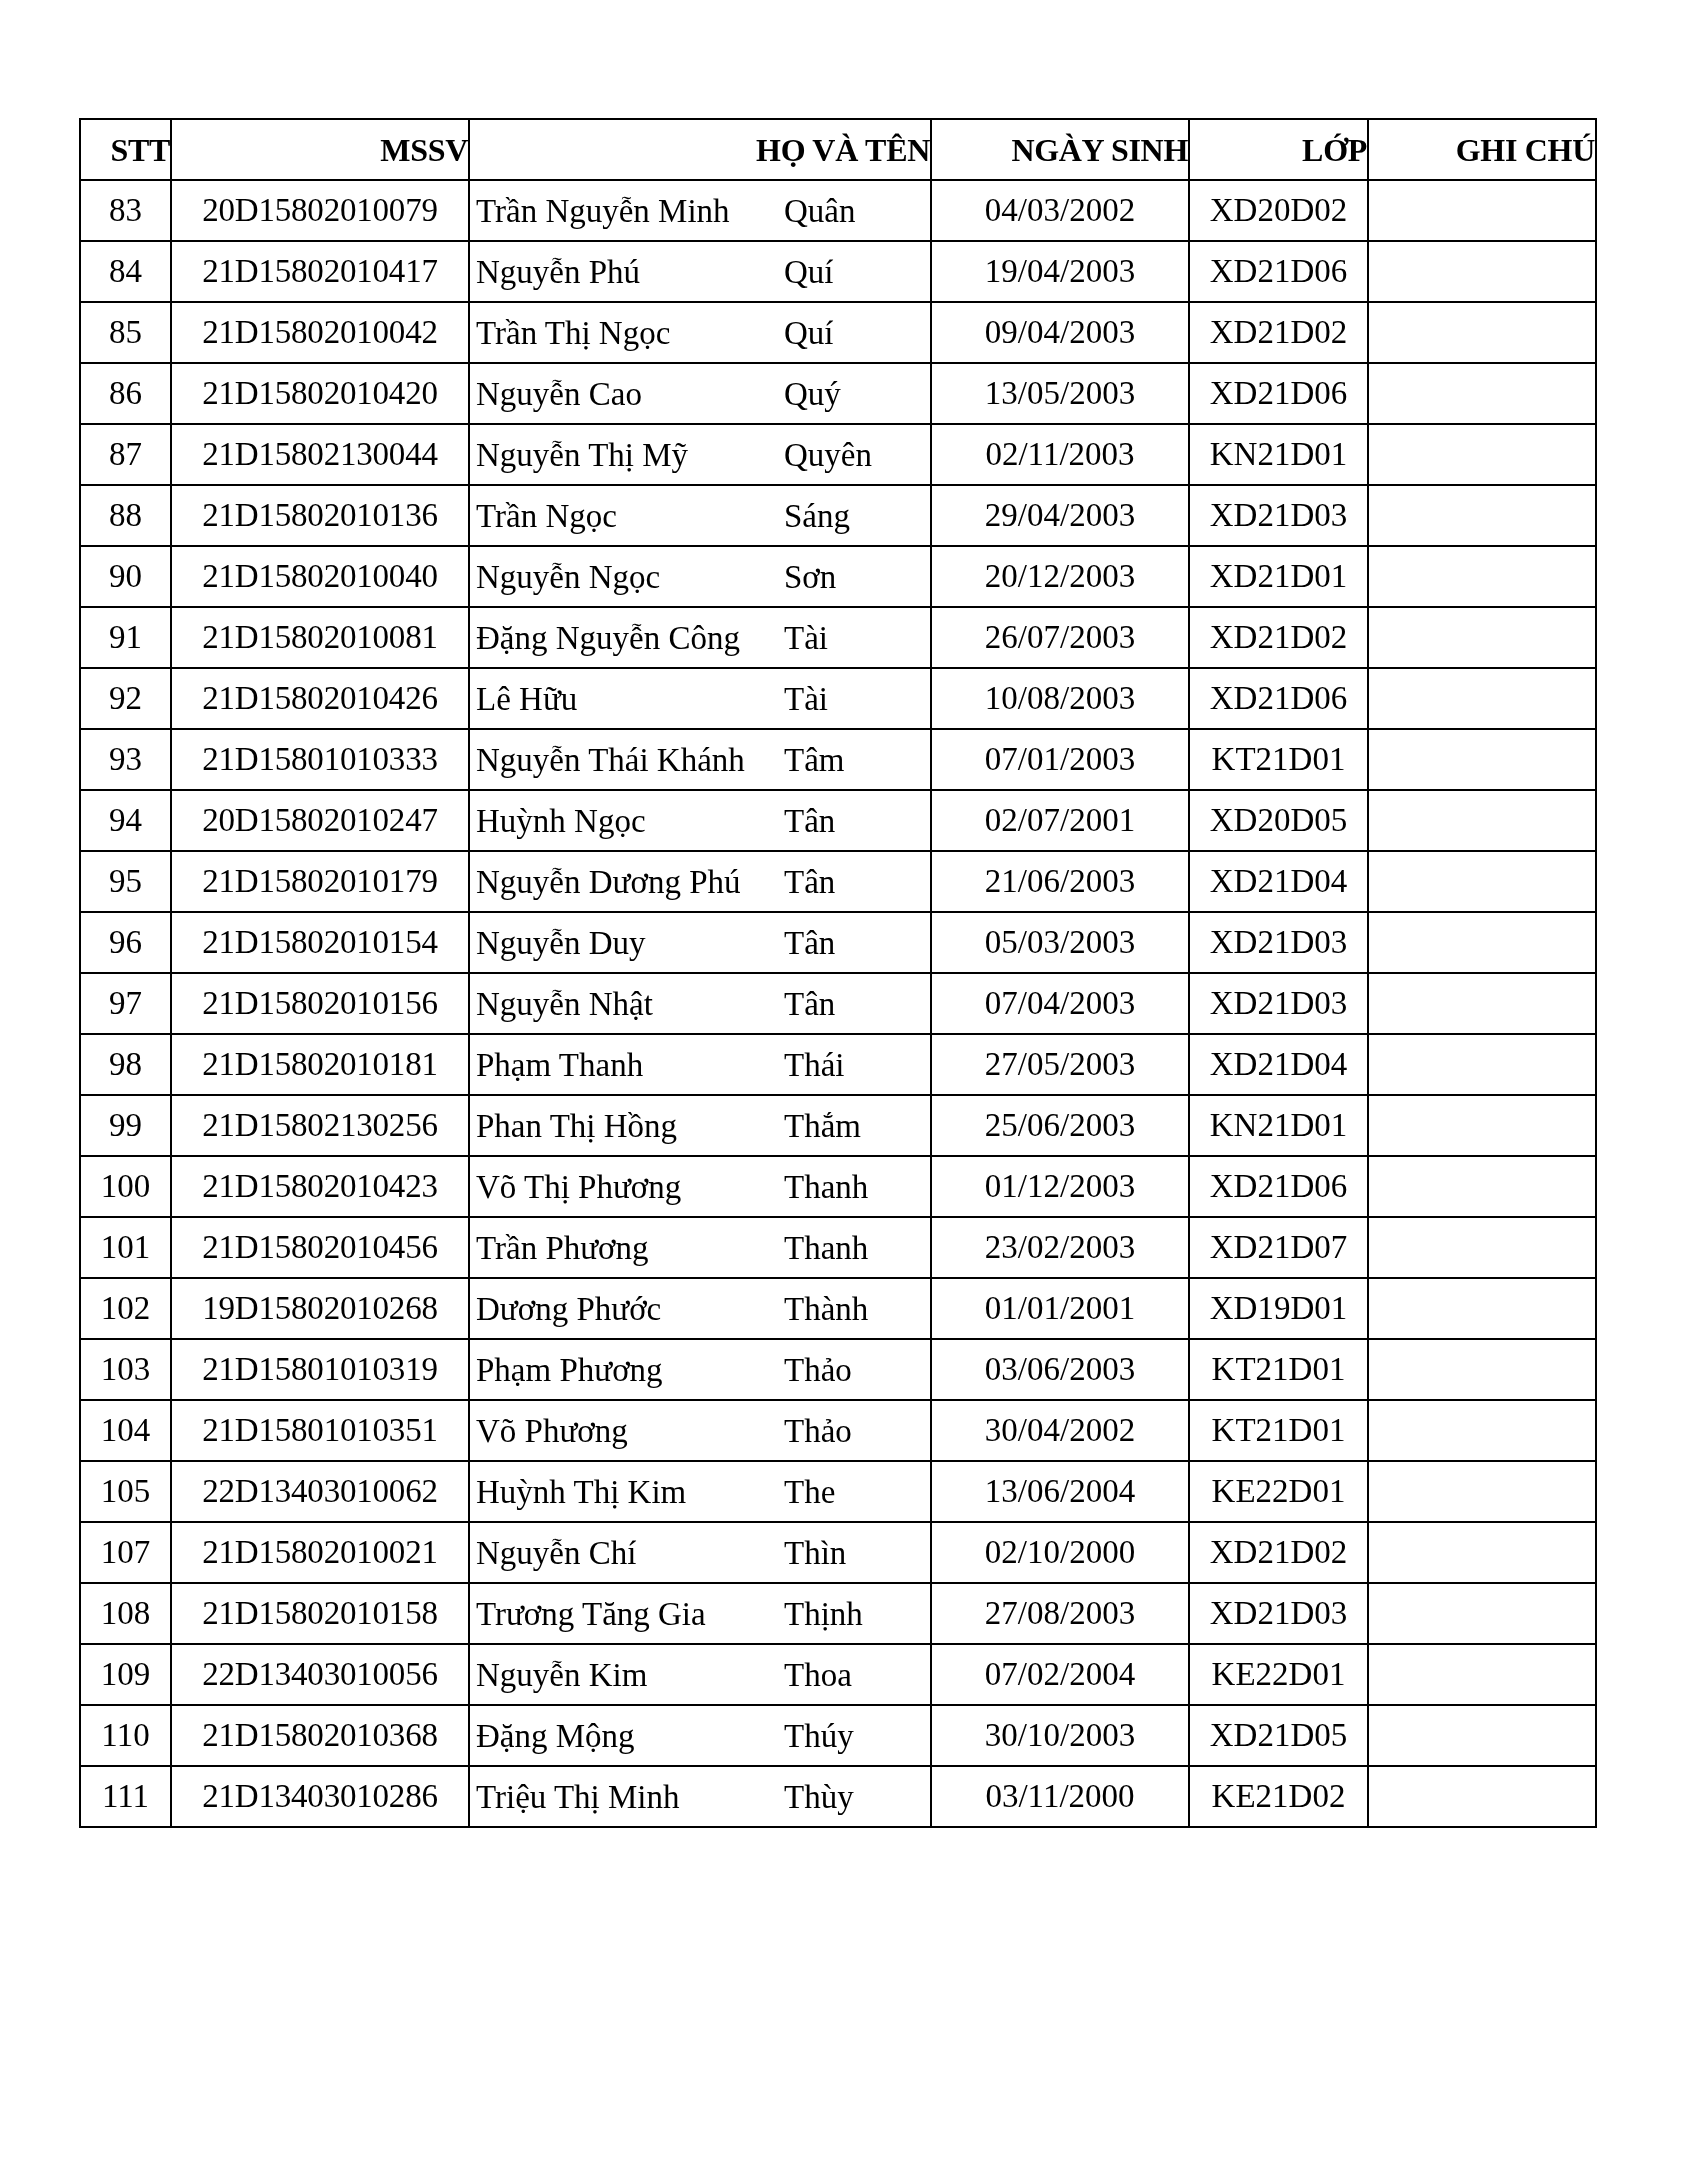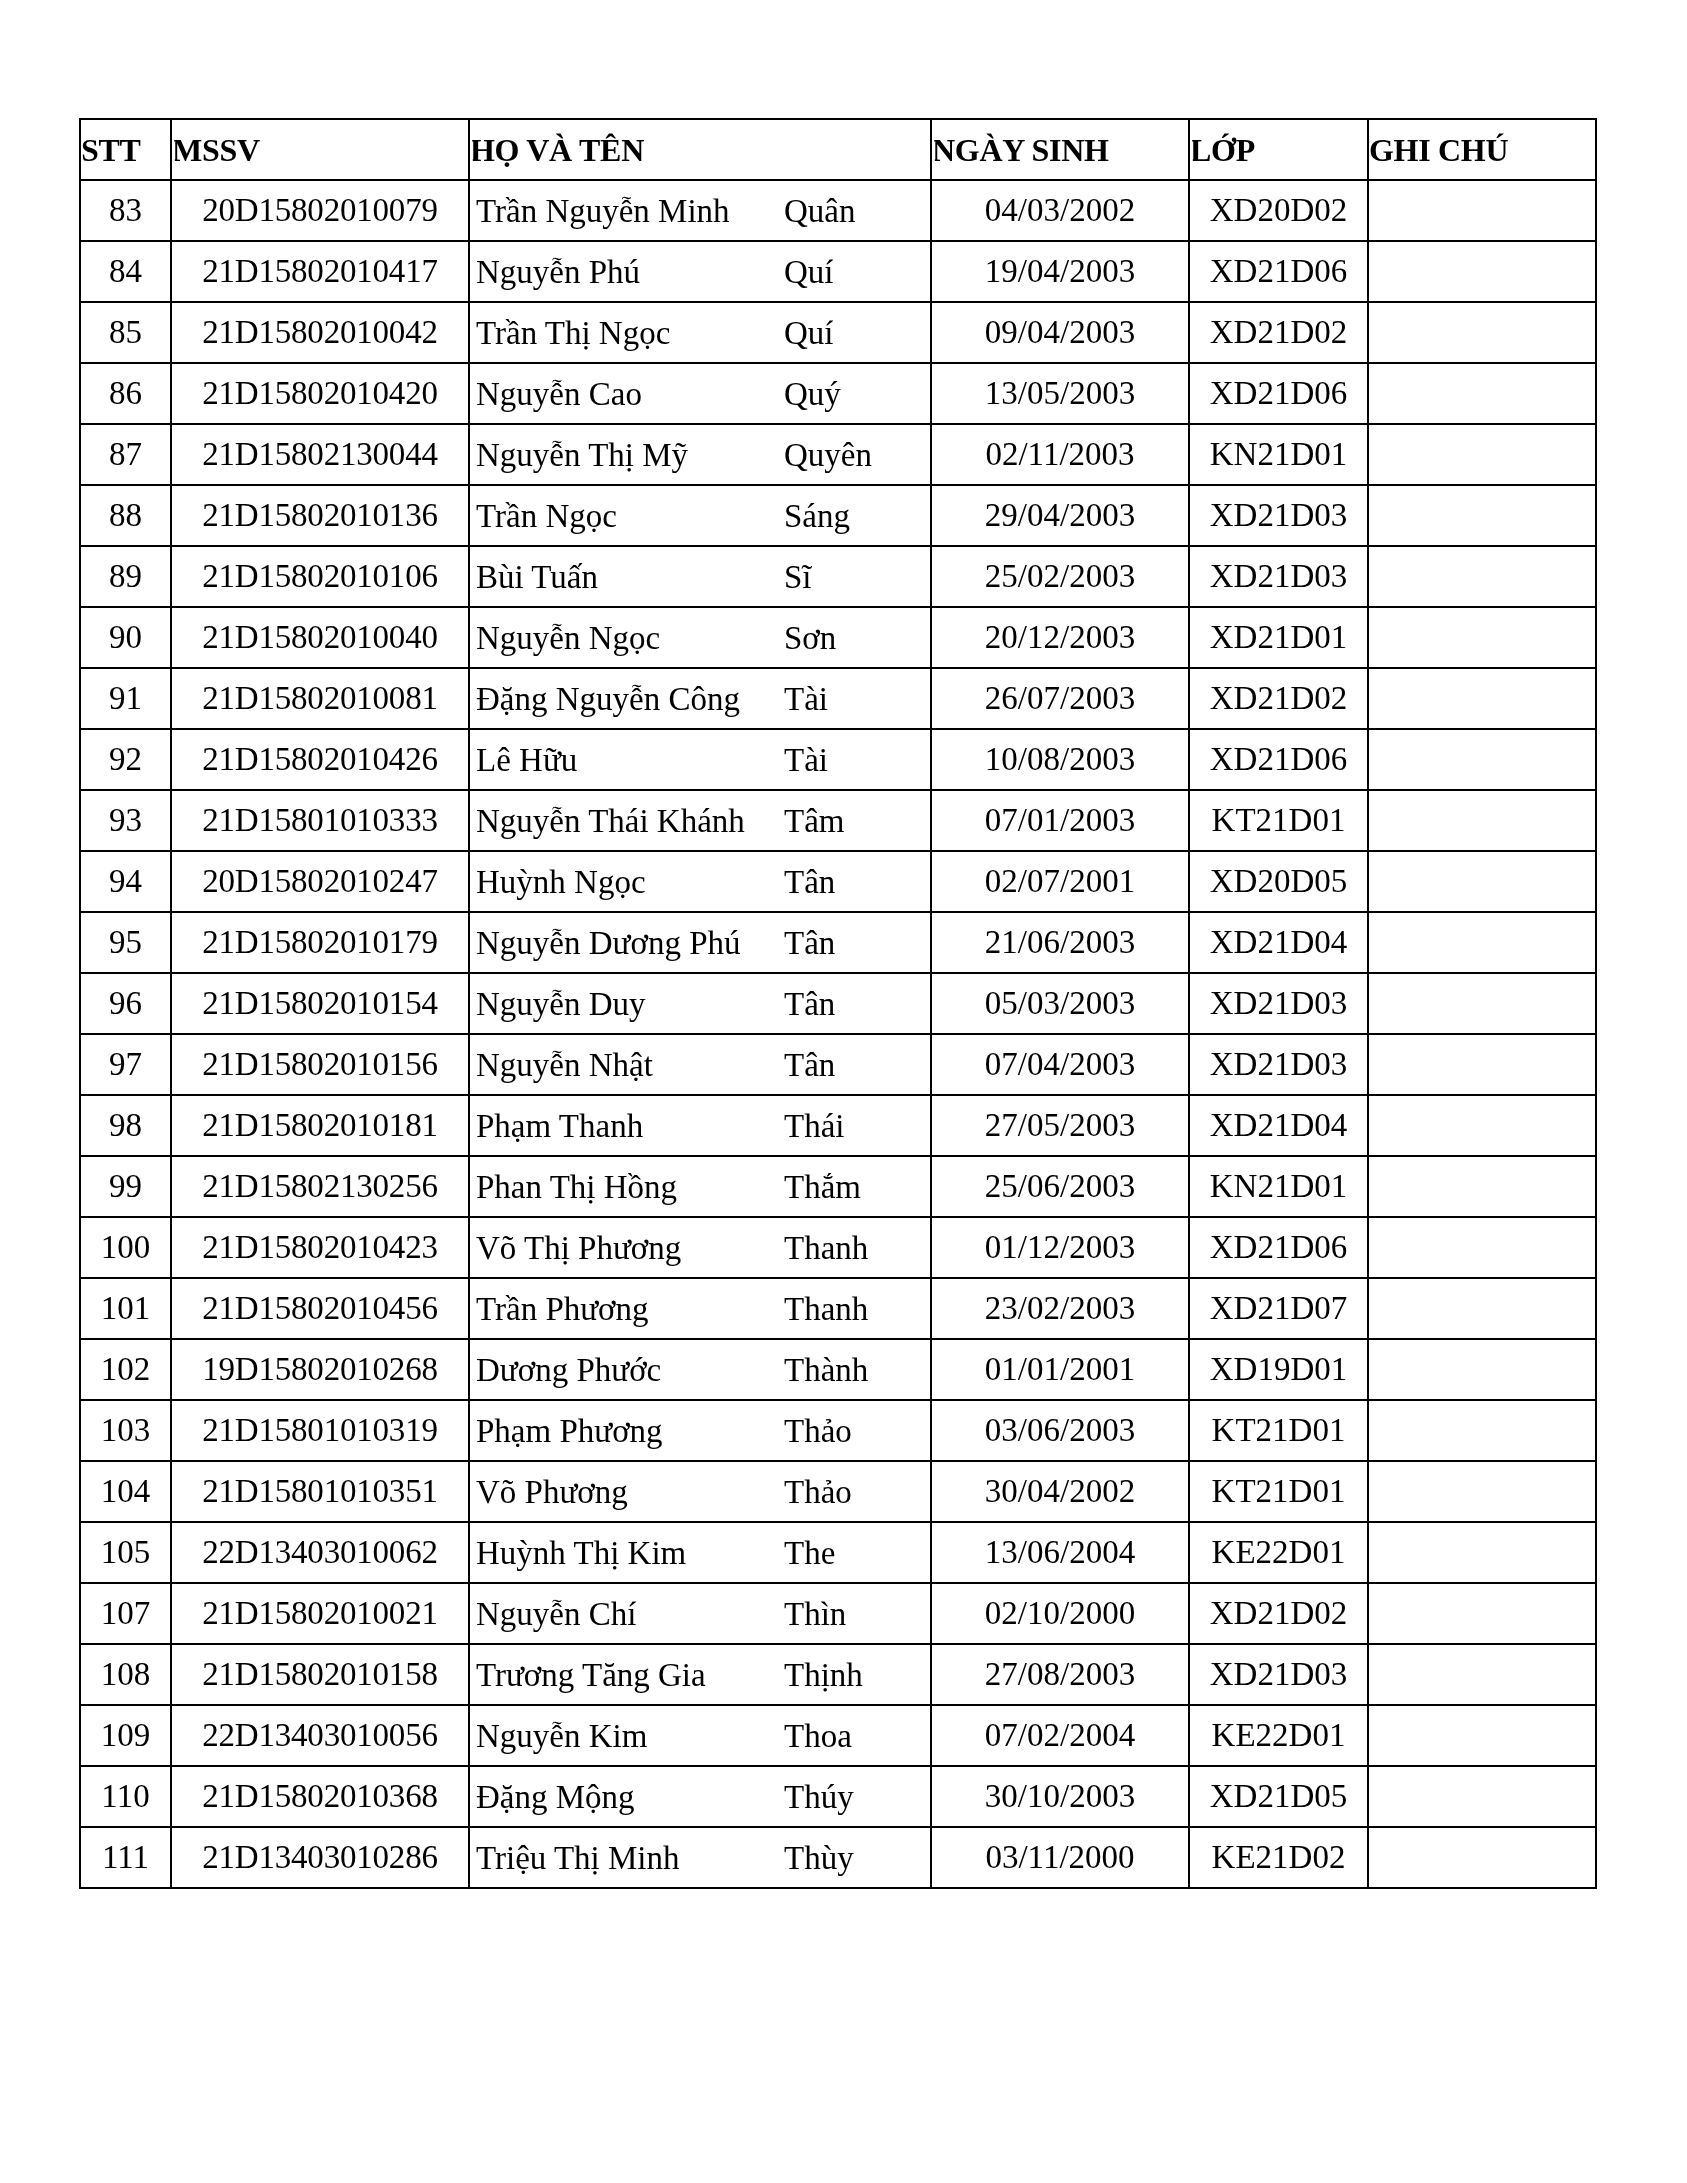--- a/index.html
+++ b/index.html
@@ -8,21 +8,21 @@
   #sheet { position: absolute; left: 79px; top: 118px; width: 1516px; }
   table { border-collapse: collapse; table-layout: fixed; width: 1516px; }
   col.c-stt { width: 91px; }
   col.c-mssv { width: 298px; }
   col.c-name { width: 462px; }
   col.c-dob { width: 258px; }
   col.c-lop { width: 179px; }
   col.c-note { width: 228px; }
   th, td { border: 2.6px solid #000; height: 59px; padding: 0; vertical-align: middle;
            font-size: 33px; line-height: 1; white-space: nowrap; overflow: hidden; }
-  th { font-weight: bold; text-align: left; font-size: 32px; letter-spacing: -0.3px; border-radius: 29px; }
+  th { font-weight: bold; text-align: right; font-size: 32px; letter-spacing: -0.3px; }
   td { text-align: center; }
   td.name { text-align: left; position: relative; padding-left: 16px; }
   td.name .surname { position: absolute; left: 6px; top: 50%; transform: translateY(-50%); }
   td.name .given { position: absolute; left: 314px; top: 50%; transform: translateY(-50%); }
   td.mssv { letter-spacing: -0.2px; }
 </style>
 </head>
 <body>
 
 <div id="sheet">
@@ -106,31 +106,20 @@
           <td class="mssv">21D15802010136</td>
           <td class="name">
             <span class="surname">Trần Ngọc</span>
             <span class="given">Sáng</span>
           </td>
           <td class="dob">29/04/2003</td>
           <td class="lop">XD21D03</td>
           <td class="note"></td>
         </tr>
         <tr>
-          <td class="stt">89</td>
-          <td class="mssv">21D15802010106</td>
-          <td class="name">
-            <span class="surname">Bùi Tuấn</span>
-            <span class="given">Sĩ</span>
-          </td>
-          <td class="dob">25/02/2003</td>
-          <td class="lop">XD21D03</td>
-          <td class="note"></td>
-        </tr>
-        <tr>
           <td class="stt">90</td>
           <td class="mssv">21D15802010040</td>
           <td class="name">
             <span class="surname">Nguyễn Ngọc</span>
             <span class="given">Sơn</span>
           </td>
           <td class="dob">20/12/2003</td>
           <td class="lop">XD21D01</td>
           <td class="note"></td>
         </tr>

